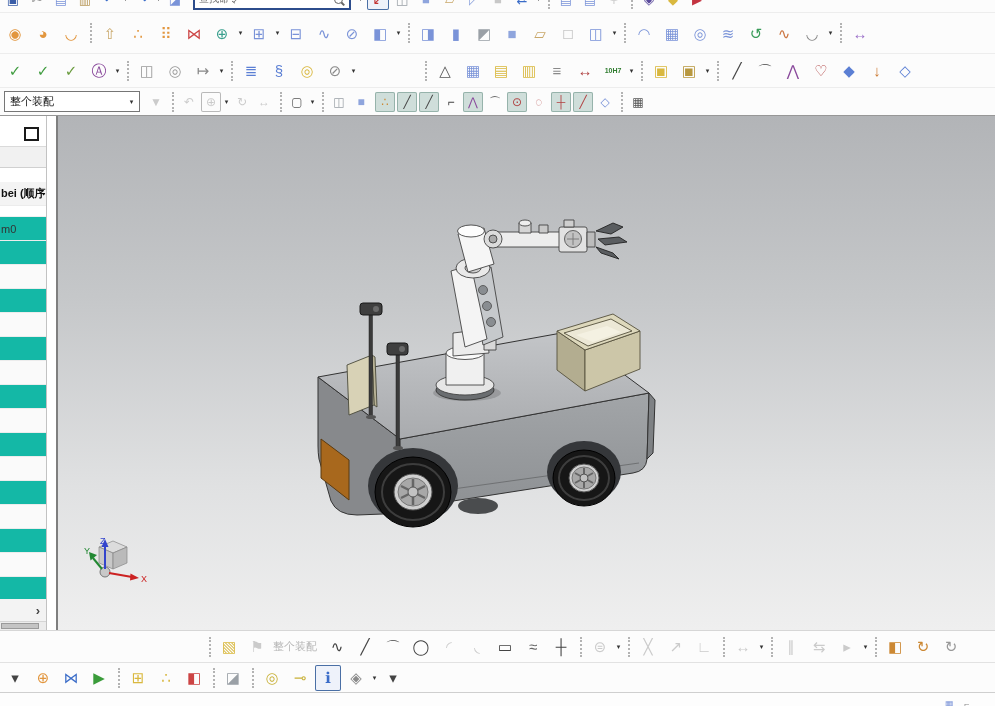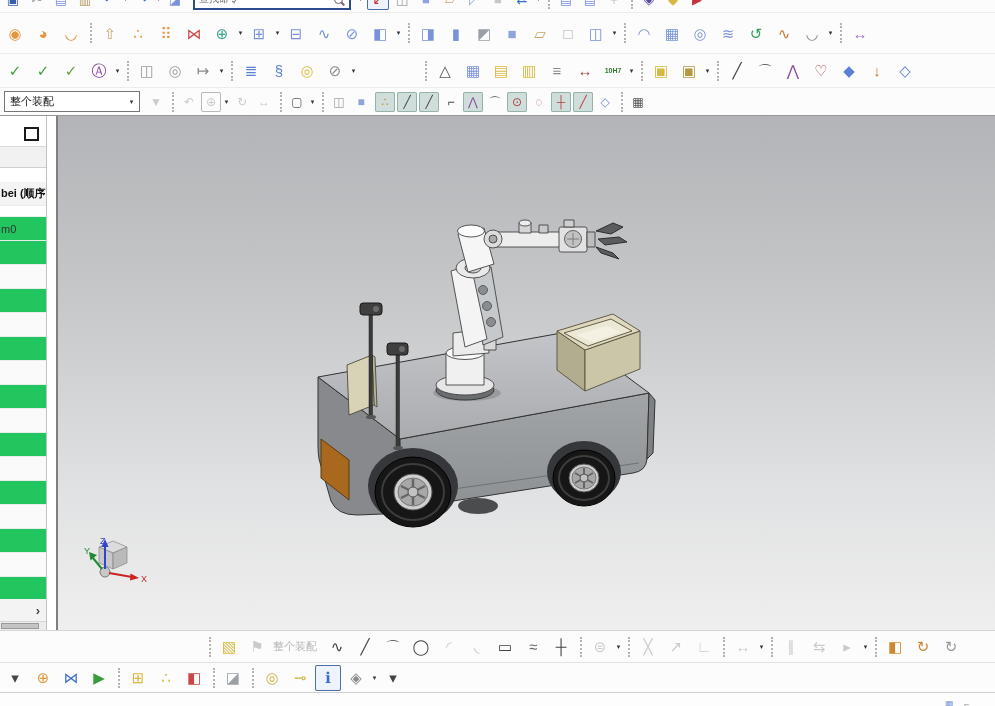--- a/index.html
+++ b/index.html
@@ -39,21 +39,21 @@
          align-items:center;justify-content:space-between;margin:2px 4px 2px 4px;padding:0 3px 0 5px;}
   .combo-text{font-size:11px;color:#111;white-space:nowrap;overflow:hidden;}
   
   .main{height:515px;display:flex;border-top:1px solid #979797;box-sizing:border-box;}
   .sidebar{width:47px;background:#fff;border-right:1px solid #c2c2c2;position:relative;
            box-sizing:border-box;display:flex;flex-direction:column;}
   .side-top{height:30px;position:relative;}
   .win-restore{position:absolute;right:7px;top:11px;width:11px;height:10px;border:2px solid #1a1a1a;}
   .nav-header{height:22px;background:#f1f1f1;border-top:1px solid #dadada;border-bottom:1px solid #d0d0d0;box-sizing:border-box;}
   .nav-gap{height:14px;background:#fff;}
-  .nav-row{height:24px;border-bottom:1px solid #ececec;box-sizing:border-box;background:#22c55e;
+  .nav-row{height:24px;border-bottom:1px solid #ececec;box-sizing:border-box;background:#14b8a6;
            display:flex;align-items:center;overflow:hidden;}
   .nav-row.alt{background:#fafafa;}
   .nav-row.primary{background:#f4f4f4;}
   .nav-bold{font-size:11px;font-weight:bold;color:#111;white-space:nowrap;padding-left:1px;}
   .nav-plain{font-size:11px;color:#333;white-space:nowrap;padding-left:1px;}
   .nav-smallgap{height:10px;background:#fff;border-bottom:1px solid #f0f0f0;}
   .nav-rows{flex:1;overflow:hidden;}
   .nav-expand{height:22px;background:#f3f3f3;display:flex;align-items:center;justify-content:flex-end;
               padding-right:6px;font-size:13px;font-weight:bold;color:#444;box-sizing:border-box;}
   .nav-hscroll{height:9px;background:#ececec;border-top:1px solid #d5d5d5;position:relative;box-sizing:border-box;}

